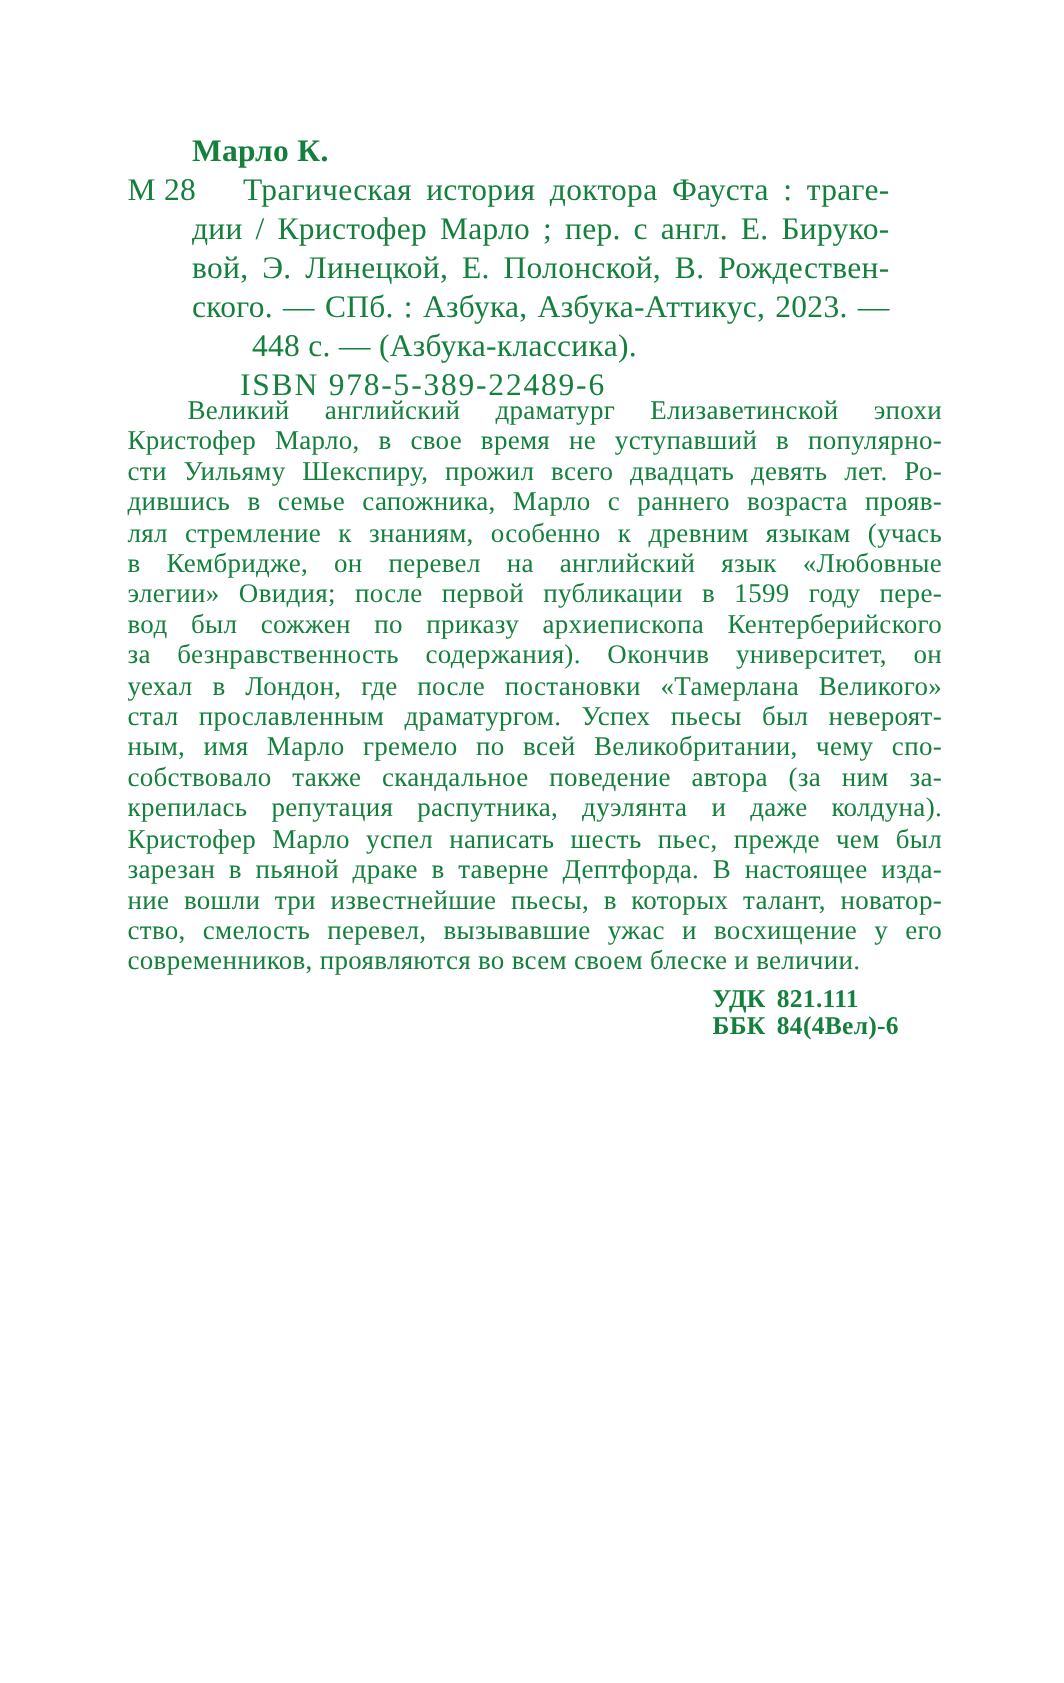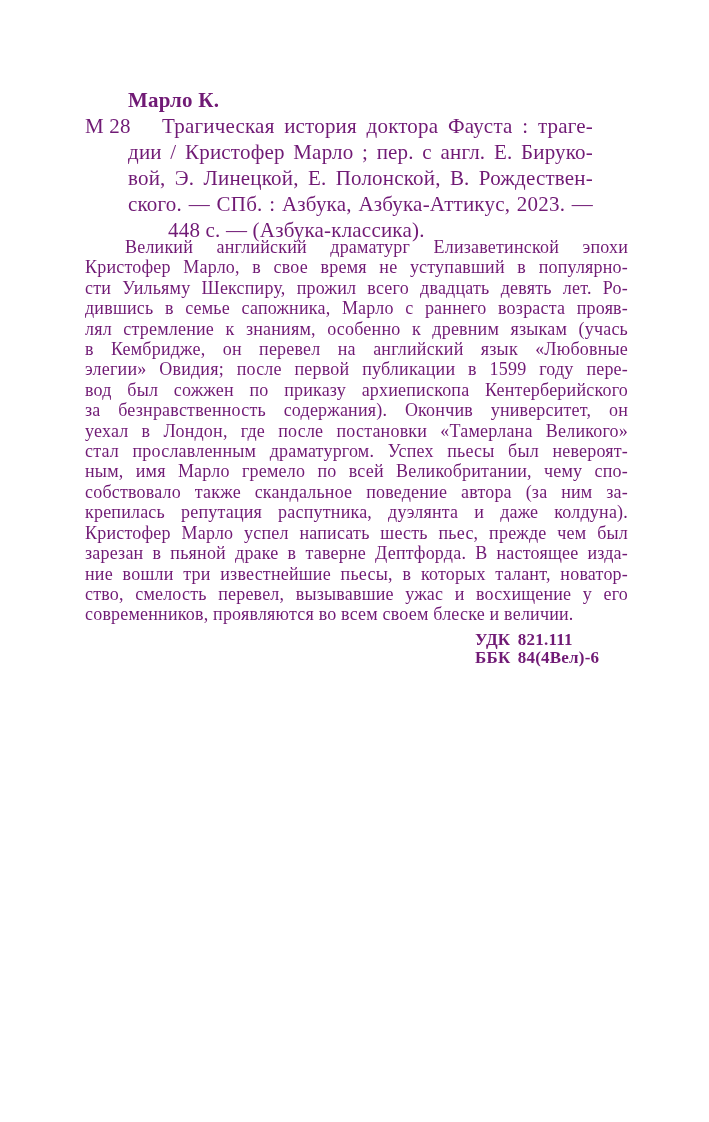--- a/index.html
+++ b/index.html
@@ -4,21 +4,21 @@
 <style>
   * { margin: 0; padding: 0; box-sizing: border-box; }
   html, body { background: #ffffff; }
   .page {
     position: relative;
     width: 709px;
     height: 1122px;
     background: #ffffff;
     overflow: hidden;
     font-family: "Liberation Serif", "DejaVu Serif", serif;
-    color: #701a75;
+    color: #15803d;
   }
   .textblock {
     position: absolute;
     left: 85px;
     top: 87px;
     width: 543px;
   }
   .author {
     font-weight: bold;
     font-size: 21px;
@@ -94,20 +94,21 @@
     <div class="bib">
       <div class="bibline first">
         <span class="index">М 28</span><span>Трагическая история доктора Фауста : траге-</span>
       </div>
       <div class="bibline">дии / Кристофер Марло ; пер. с англ. Е. Бируко-</div>
       <div class="bibline">вой, Э. Линецкой, Е. Полонской, В. Рождествен-</div>
       <div class="bibline">ского. — СПб. : Азбука, Азбука-Аттикус, 2023. —</div>
       <div class="bibline last">448 с. — (Азбука-классика).</div>
     </div>
 
+    <div class="isbn">ISBN 978-5-389-22489-6</div>
 
     <div class="annotation">
       <div class="aline first">Великий английский драматург Елизаветинской эпохи</div>
       <div class="aline">Кристофер Марло, в свое время не уступавший в популярно-</div>
       <div class="aline">сти Уильяму Шекспиру, прожил всего двадцать девять лет. Ро-</div>
       <div class="aline">дившись в семье сапожника, Марло с раннего возраста прояв-</div>
       <div class="aline">лял стремление к знаниям, особенно к древним языкам (учась</div>
       <div class="aline">в Кембридже, он перевел на английский язык «Любовные</div>
       <div class="aline">элегии» Овидия; после первой публикации в 1599 году пере-</div>
       <div class="aline">вод был сожжен по приказу архиепископа Кентерберийского</div>

